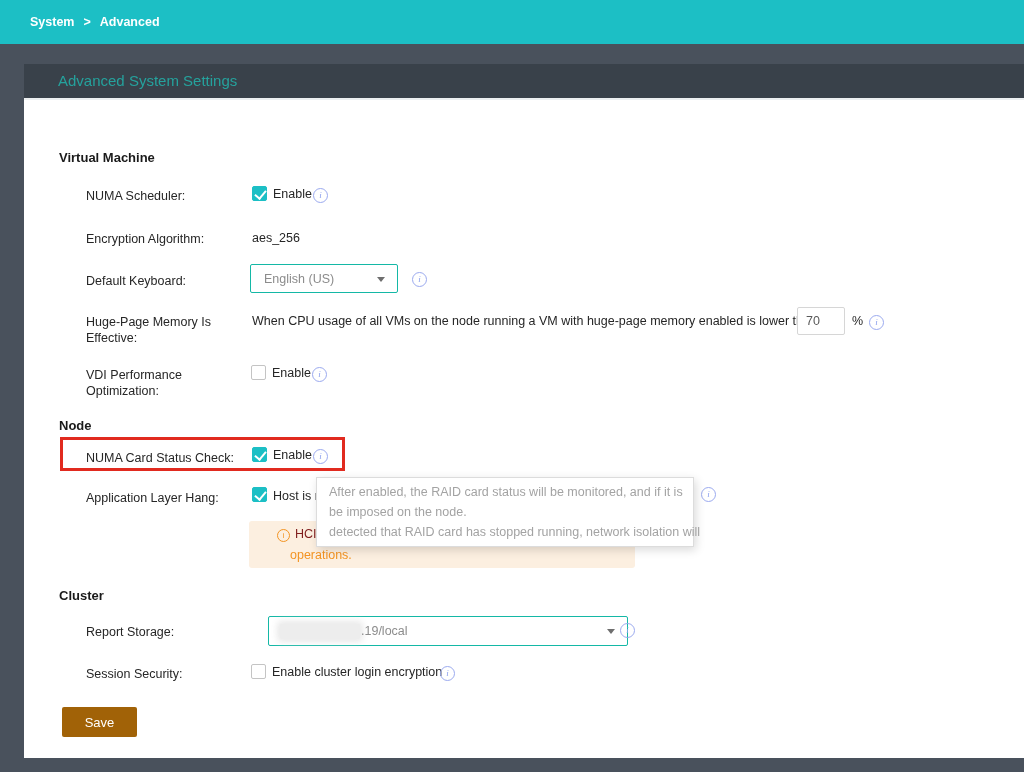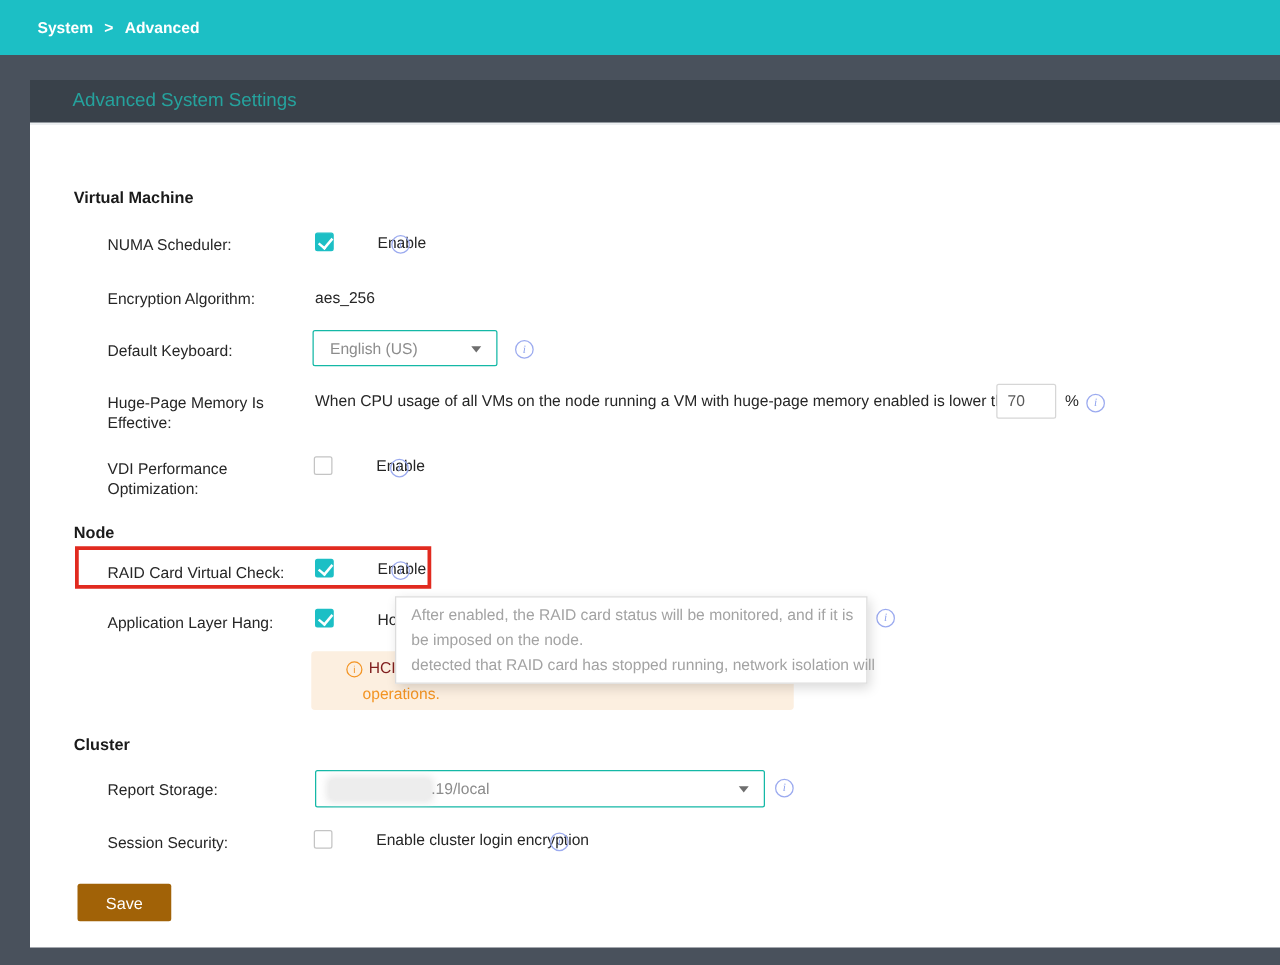--- a/index.html
+++ b/index.html
@@ -14,21 +14,21 @@
   
   .panel{position:absolute;left:24px;top:64px;width:1000px;height:694px;background:#fff;}
   .panel-header{position:absolute;left:0;top:0;width:100%;height:36px;background:#39414A;
                 border-bottom:2px solid #ECEFF1;box-sizing:border-box;}
   .panel-title{margin-left:34px;line-height:34px;font-size:15px;color:#25A29D;display:inline-block;}
 
   
   .h{position:absolute;font-size:13px;font-weight:bold;color:#1A1A1A;z-index:2;}
   .lbl{position:absolute;font-size:12.5px;color:#262626;line-height:16px;z-index:2;}
   .val{position:absolute;font-size:12.5px;color:#262626;white-space:nowrap;z-index:2;}
-  .cb-lbl{position:absolute;font-size:12.5px;color:#262626;white-space:nowrap;z-index:2;margin-left:29px;}
+  .cb-lbl{position:absolute;font-size:12.5px;color:#262626;white-space:nowrap;z-index:2;}
 
   
   .cb{position:absolute;width:15px;height:15px;box-sizing:border-box;border:1px solid #C4C4C4;
       border-radius:2px;background:#fff;z-index:2;}
   .cb.checked{background:#1CBFC5;border-color:#1CBFC5;}
   .cb.checked::after{content:"";position:absolute;left:4px;top:1px;width:5px;height:9px;
       border:solid #fff;border-width:0 2px 2px 0;transform:rotate(40deg);}
 
   
   .info{position:absolute;width:13px;height:13px;box-sizing:content-box;border:1px solid #9BAAEF;
@@ -120,21 +120,21 @@
   <span class="info" style="left:869px;top:315px;"></span>
 
   <div class="lbl" style="left:86px;top:367px;width:140px;">VDI Performance Optimization:</div>
   <span class="cb" style="left:251px;top:365px;"></span>
   <div class="cb-lbl" style="left:272px;top:366px;">Enable</div>
   <span class="info" style="left:312px;top:367px;"></span>
 
   <div class="h" style="left:59px;top:418px;">Node</div>
 
   <div class="red-rect"></div>
-  <div class="lbl" style="left:86px;top:450px;">RAID Card Virtual Check:</div>
+  <div class="lbl" style="left:86px;top:450px;">NUMA Card Status Check:</div>
   <span class="cb checked" style="left:252px;top:447px;"></span>
   <div class="cb-lbl" style="left:273px;top:448px;">Enable</div>
   <span class="info" style="left:313px;top:449px;"></span>
 
   <div class="lbl" style="left:86px;top:490px;">Application Layer Hang:</div>
   <span class="cb checked" style="left:252px;top:487px;"></span>
   <div class="cb-lbl" style="left:273px;top:489px;">Host is r</div>
   <span class="info" style="left:701px;top:487px;"></span>
 
   <div class="warn-box">
@@ -145,21 +145,21 @@
 
   <div class="tooltip">
     <div class="tl">After enabled, the RAID card status will be monitored, and if it is</div>
     <div class="tl">be imposed on the node.</div>
     <div class="tl">detected that RAID card has stopped running, network isolation will</div>
   </div>
 
   <div class="h" style="left:59px;top:588px;">Cluster</div>
 
   <div class="lbl" style="left:86px;top:624px;">Report Storage:</div>
-  <div class="select" style="left:252px;top:616px;width:360px;height:30px;">
+  <div class="select" style="left:268px;top:616px;width:360px;height:30px;">
     <span class="blur-blob"></span>
     <span class="rs-suffix">.19/local</span>
     <span class="caret"></span>
   </div>
   <span class="info" style="left:620px;top:623px;"></span>
 
   <div class="lbl" style="left:86px;top:666px;">Session Security:</div>
   <span class="cb" style="left:251px;top:664px;"></span>
   <div class="cb-lbl" style="left:272px;top:665px;">Enable cluster login encryption</div>
   <span class="info" style="left:440px;top:666px;"></span>

